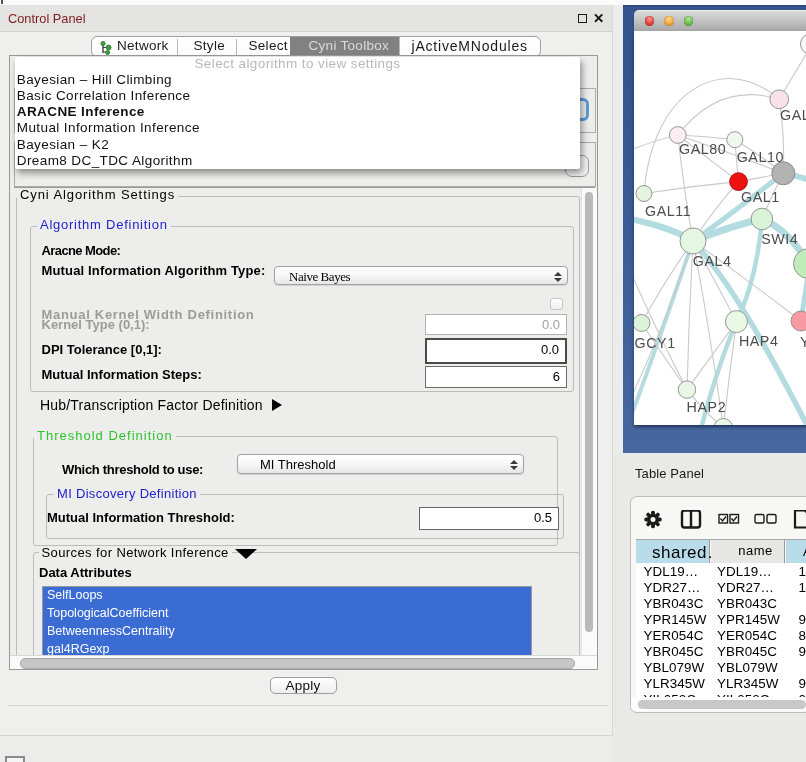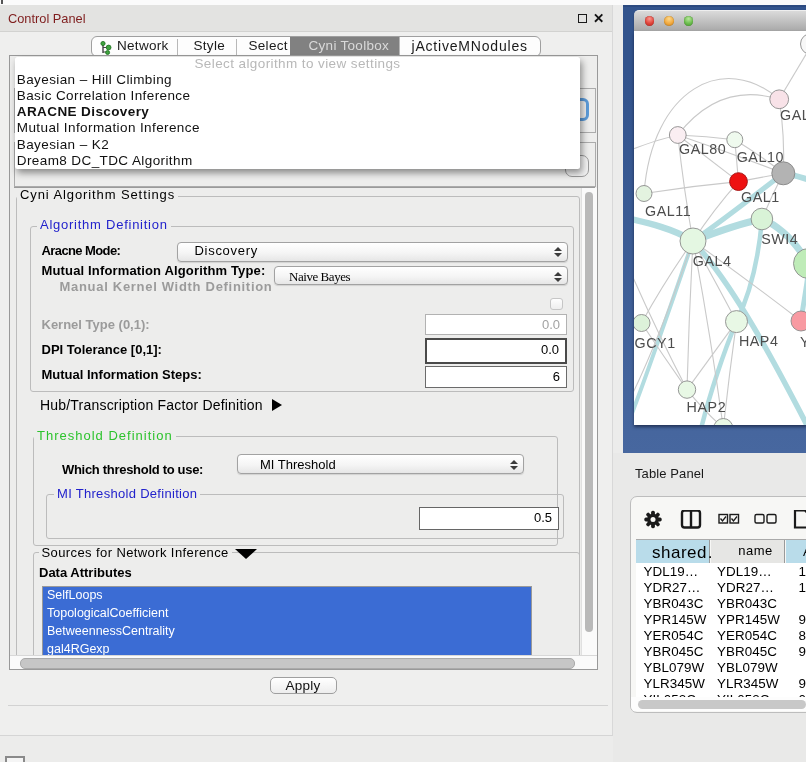--- a/index.html
+++ b/index.html
@@ -62,38 +62,31 @@
       <div class="abs" style="left:560px;top:42px;width:13px;height:17px;border:3px solid #5b9ad8;border-radius:6px;background:#ececec;z-index:6;"></div>
       <div class="abs" style="left:555px;top:98.5px;width:22px;height:20px;border:1px solid #9a9a9a;border-radius:7px;background:#f2f2f2;z-index:6;"></div>
 
       <div class="grp" style="left:6px;top:139.5px;width:562px;height:600px;"></div>
       <div class="gtitle" style="left:7px;top:132px;color:#000;letter-spacing:0.9px;">Cyni Algorithm Settings</div>
 
       <div class="grp" style="left:20px;top:169.5px;width:542px;height:164px;"></div>
       <div class="gtitle" style="left:27px;top:162px;color:#2222cc;letter-spacing:0.75px;">Algorithm Definition</div>
 
       <div class="lbl" style="left:31.5px;top:187.3px;letter-spacing:-0.6px;">Aracne Mode:</div>
-      <div class="combo" style="left:166.5px;top:185.5px;width:391px;height:20.5px;box-sizing:border-box;">
-        <div class="ctext" style="top:0.5px;letter-spacing:0.7px;">Discovery</div>
-        <div class="arrows">
-            <div class="arrup"></div>
-            <div class="arrdn"></div>
-          </div>
-      </div>
 
       <div class="lbl" style="left:31.5px;top:206.6px;letter-spacing:0.15px;">Mutual Information Algorithm Type:</div>
       <div class="combo" style="left:264px;top:210px;width:293.5px;height:19px;box-sizing:border-box;">
         <div class="ctext" style="left:14px;top:2px;letter-spacing:-0.45px;font-family:Liberation Serif, serif;">Naive Bayes</div>
         <div class="arrows">
             <div class="arrup"></div>
             <div class="arrdn"></div>
           </div>
       </div>
 
-      <div class="lbl" style="left:31.5px;top:223px;color:#9b9b9b;letter-spacing:0.7px;margin-left:18px;">Manual Kernel Width Definition</div>
+      <div class="lbl" style="left:31.5px;top:251px;color:#9b9b9b;letter-spacing:0.7px;">Manual Kernel Width Definition</div>
       <div class="abs" style="left:540px;top:241.5px;width:10.5px;height:10.5px;border:1px solid #c6c6c6;border-radius:3px;background:linear-gradient(#fefefe,#eee);"></div>
 
       <div class="lbl" style="left:31.5px;top:261.1px;color:#9b9b9b;">Kernel Type (0,1):</div>
       <div class="tfield" style="left:415px;top:258px;width:134px;height:16.5px;border:1px solid #b2b2b2;color:#a2a2a2;padding:2px 6px 0 0;">0.0</div>
 
       <div class="lbl" style="left:31.5px;top:286.1px;">DPI Tolerance [0,1]:</div>
       <div class="tfield" style="left:415px;top:282px;width:132px;height:20px;border:2px solid #4a4a4a;color:#000;padding:2px 6px 0 0;">0.0</div>
 
       <div class="lbl" style="left:31.5px;top:311.1px;">Mutual Information Steps:</div>
       <div class="tfield" style="left:415px;top:310px;width:134px;height:17.5px;border:1px solid #6b6b6b;color:#000;padding:2px 6px 0 0;">6</div>
@@ -107,22 +100,23 @@
       <div class="lbl" style="left:52px;top:405.7px;letter-spacing:-0.3px;">Which threshold to use:</div>
       <div class="combo" style="left:227px;top:398px;width:287px;height:20px;box-sizing:border-box;">
         <div class="ctext" style="left:22px;">MI Threshold</div>
         <div class="arrows">
             <div class="arrup"></div>
             <div class="arrdn"></div>
           </div>
       </div>
 
       <div class="grp" style="left:36px;top:437.5px;width:516px;height:43px;"></div>
-      <div class="gtitle" style="left:44px;top:430.5px;color:#2222cc;letter-spacing:0.3px;">MI Threshold Definition</div>
-
+      <div class="gtitle" style="left:44px;top:430.5px;color:#2222cc;letter-spacing:0.3px;">MI Discovery Definition</div>
+
+      <div class="lbl" style="left:37px;top:453.8px;">Mutual Information Threshold:</div>
       <div class="tfield" style="left:409px;top:451px;width:132px;height:19px;border:1.5px solid #666;color:#000;padding:2px 6px 0 0;">0.5</div>
 
       <div class="grp" style="left:23px;top:496px;width:545px;height:243px;"></div>
       <div class="gtitle" style="left:28.5px;top:490px;color:#000;letter-spacing:0.4px;">Sources for Network Inference</div>
       <div class="abs" style="left:225px;top:492.5px;width:0;height:0;border-left:11px solid transparent;border-right:11px solid transparent;border-top:10px solid #000;"></div>
 
       <div class="lbl" style="left:29px;top:509.2px;">Data Attributes</div>
 
       <div class="abs" style="left:32px;top:529.5px;width:490px;height:71px;border:1px solid #999;background:#14b8a6;overflow:hidden;box-sizing:border-box;">
         <div class="abs" style="left:0;top:0;width:503px;height:70px;background:#3b6cd4;color:#fff;font-size:12.5px;">
@@ -144,21 +138,21 @@
     <div class="abs" style="left:269.5px;top:671.5px;width:67px;height:17.5px;border:1px solid #9f9f9f;border-radius:5px;background:linear-gradient(#ffffff,#ededed);text-align:center;font-size:13.5px;letter-spacing:0.2px;color:#111;padding-top:0.5px;box-sizing:border-box;">Apply</div>
     <div class="abs" style="left:8px;top:700px;width:600px;height:1px;background:#d2d2d2;"></div>
 
   </div>
 
   <div class="abs" style="left:15px;top:57px;width:565px;height:111.5px;background:#fff;border-radius:2.5px;box-shadow:2px 4px 7px rgba(0,0,0,.42);z-index:50;">
     <div style="position:absolute;left:0;top:-1px;width:565px;text-align:center;font-size:13.5px;letter-spacing:0.4px;color:#b8b8b8;">Select algorithm to view settings</div>
     <div style="position:absolute;left:1.8px;top:14.7px;font-size:13.5px;letter-spacing:0.4px;color:#111;line-height:16.25px;white-space:nowrap;">
       Bayesian – Hill Climbing<br>
       Basic Correlation Inference<br>
-      <b>ARACNE Discovery</b><br>
+      <b>ARACNE Inference</b><br>
       Mutual Information Inference<br>
       Bayesian – K2<br>
       Dream8 DC_TDC Algorithm
     </div>
   </div>
 
   <div class="abs" style="left:5px;top:756px;width:16px;height:10px;border:2px solid #8a8a8a;background:#f5f5f5;"></div>
 
   <div class="abs" style="left:623px;top:5px;width:183px;height:448px;background:linear-gradient(#33548d 15%,#47679f);">
     <div class="abs" style="left:0;top:0;width:183px;height:2px;background:#2c4a80;"></div>

